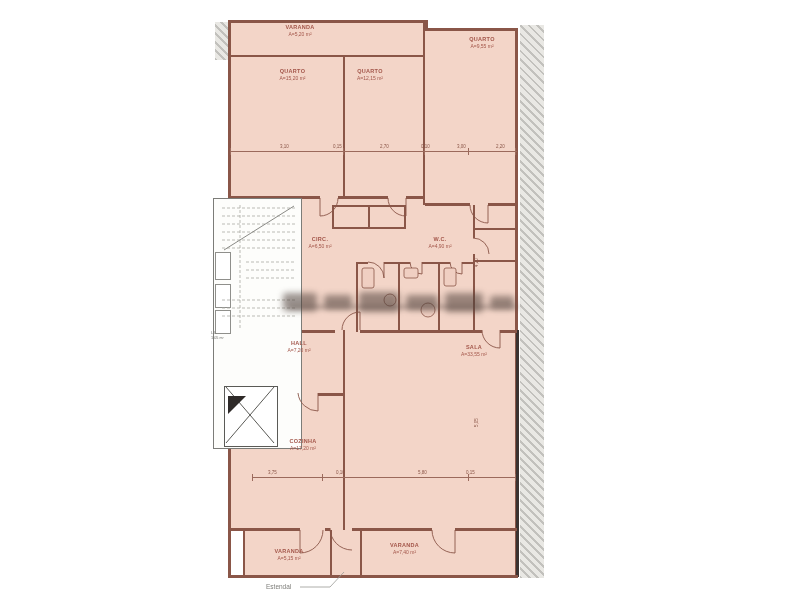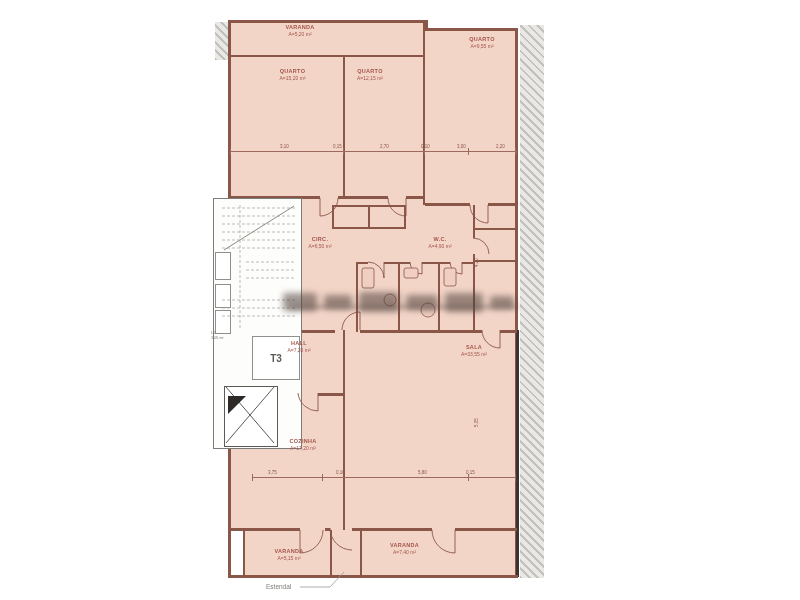--- a/index.html
+++ b/index.html
@@ -117,23 +117,20 @@
 
   <div id="common-core"></div>
   <div id="elevator"></div>
   <div class="duct" style="left:215px;top:252px;width:14px;height:26px;"></div>
   <div class="duct" style="left:215px;top:284px;width:14px;height:22px;"></div>
   <div class="duct" style="left:215px;top:310px;width:14px;height:22px;"></div>
   <div id="duct-label">
     <span>L.L.</span><br>
     <span>1,05 m²</span>
   </div>
-  <div id="t3-box">
-    <span>T3</span>
-  </div>
 
   <svg class="overlay" width="800" height="600" viewBox="0 0 800 600">
     <g stroke="#a9a9a5" stroke-width="0.8" stroke-dasharray="3 2">
       <line x1="222" y1="208" x2="296" y2="208"></line>
         <line x1="222" y1="216" x2="296" y2="216"></line>
       <line x1="222" y1="224" x2="296" y2="224"></line>
         <line x1="222" y1="232" x2="296" y2="232"></line>
       <line x1="222" y1="240" x2="296" y2="240"></line>
         <line x1="222" y1="248" x2="296" y2="248"></line>
       <line x1="246" y1="262" x2="296" y2="262"></line>

